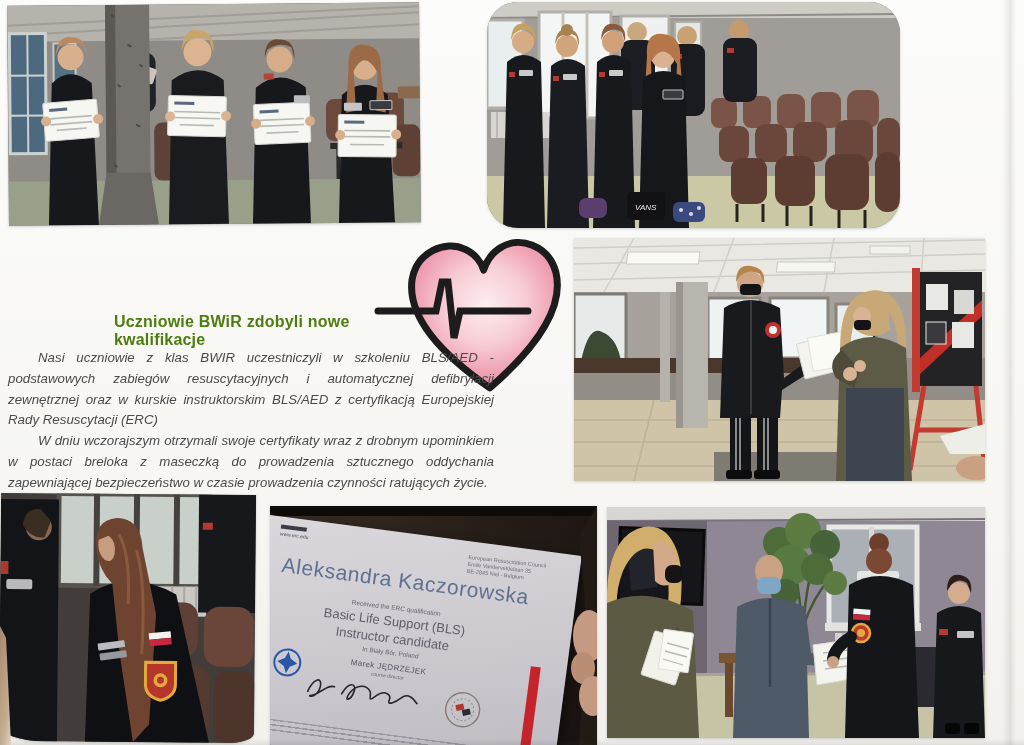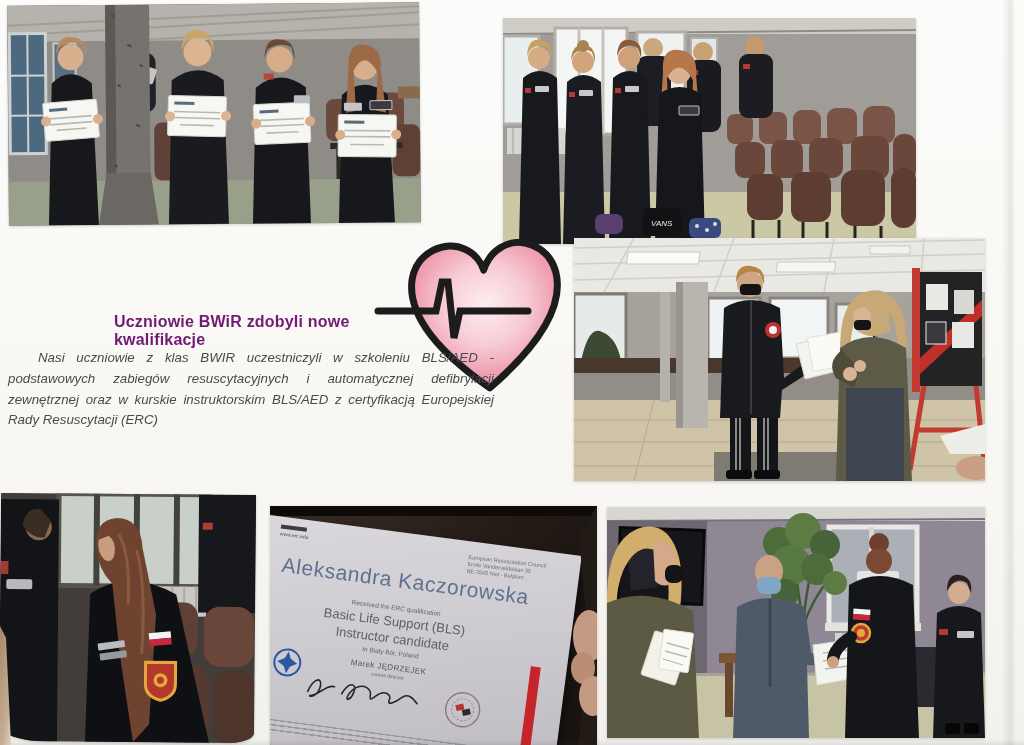--- a/index.html
+++ b/index.html
@@ -8,21 +8,21 @@
     background:linear-gradient(180deg,#fcfcfa 0%,#f7f6f3 70%,#f2f1ed 100%);
     font-family:"Liberation Sans",sans-serif;
   }
   .photo{
     position:absolute;overflow:hidden;background:#8a8784;
     box-shadow:0 1px 3px rgba(0,0,0,.18);
   }
   .photo svg{display:block;width:100%;height:100%;}
   #page-title{
     position:absolute;left:114px;top:302px;width:300px;
-    font-size:16px;font-weight:bold;color:#701a75;letter-spacing:.2px;z-index:3;
+    font-size:16px;font-weight:bold;color:#4d7c0f;letter-spacing:.2px;z-index:3;
   }
   #article-body{
     position:absolute;left:8px;top:348px;width:486px;z-index:3;
     font-size:13.3px;line-height:20.8px;color:#4a4a4c;text-align:justify;
   }
   #article-body p{margin:0;text-indent:30px;font-style:italic;}
   #heart-art{position:absolute;left:398px;top:230px;width:176px;height:170px;z-index:1;}
   #ekg-art{position:absolute;left:370px;top:272px;width:180px;height:76px;z-index:2;}
   
   #photo-cert{background:linear-gradient(110deg,#3a2f27 0%,#251d17 55%,#171210 100%);}
@@ -130,21 +130,21 @@
         <rect x="362" y="98" width="22" height="9" rx="1" fill="#3a3b40" stroke="#c5c5c8"></rect>
       <rect x="330" y="112" width="58" height="42" rx="2" fill="#f6f6f2" stroke="#d8d8d2" transform="rotate(1 359 133)"></rect>
       <rect x="336" y="118" width="20" height="3" fill="#5a6a7e" transform="rotate(1 359 133)"></rect>
       <path d="M336,128 H382 M336,134 H382 M342,142 H376" stroke="#b9b9b4" stroke-width="1.6" transform="rotate(1 359 133)"></path>
       <circle cx="332" cy="132" r="5" fill="#d9ae8a"></circle>
         <circle cx="388" cy="132" r="5" fill="#d9ae8a"></circle>
     </g>
   </svg>
 </figure>
 
-<figure class="photo" id="photo-lineup" style="left:487px;top:2px;width:413px;height:226px;margin:16px;">
+<figure class="photo" id="photo-lineup" style="left:487px;top:2px;width:413px;height:226px;margin:0;border-radius:31px;">
   <svg viewBox="0 0 413 226">
     <rect width="413" height="226" fill="#a09c98"></rect>
     <rect width="413" height="16" fill="#cfccc6"></rect>
     <line x1="0" y1="16" x2="413" y2="12" stroke="#8f8b86" stroke-width="2"></line>
     <g>
       <rect x="0" y="18" width="36" height="88" fill="#e9efef" stroke="#b2afa9" stroke-width="3"></rect>
       <rect x="52" y="10" width="72" height="106" fill="#f3f6f4" stroke="#b2afa9" stroke-width="3"></rect>
       <path d="M76,10 V116 M100,10 V116" stroke="#c6c3bd" stroke-width="3"></path>
       <rect x="134" y="14" width="48" height="88" fill="#eef1ef" stroke="#b2afa9" stroke-width="3"></rect>
       <rect x="188" y="20" width="26" height="72" fill="#e2e8e7" stroke="#b2afa9" stroke-width="2"></rect>
@@ -239,20 +239,21 @@
 </div>
 <div id="ekg-art">
   <svg viewBox="0 0 180 76">
     <path d="M8,39 H66 L72,10 L78,10 L84,66 L90,39 H158" fill="none" stroke="#1c1c1c" stroke-width="7" stroke-linejoin="miter" stroke-linecap="round"></path>
   </svg>
 </div>
 
 <h1 id="page-title">Uczniowie BWiR zdobyli nowe kwalifikacje</h1>
 <div id="article-body">
   <p>Nasi uczniowie z klas BWIR uczestniczyli w szkoleniu BLS/AED - podstawowych zabiegów resuscytacyjnych i automatycznej defibrylacji zewnętrznej oraz w kurskie instruktorskim BLS/AED z certyfikacją Europejskiej Rady Resuscytacji (ERC)</p>
+  <p>W dniu wczorajszym otrzymali swoje certyfikaty wraz z drobnym upominkiem w postaci breloka z maseczką do prowadzenia sztucznego oddychania zapewniającej bezpieczeństwo w czasie prowadzenia czynności ratujących życie.</p>
 </div>
 
 <figure class="photo" id="photo-handover" style="left:574px;top:238px;width:411px;height:243px;margin:0;">
   <svg viewBox="0 0 411 243">
     <rect width="411" height="243" fill="#a8a29c"></rect>
     <g>
       <rect width="411" height="54" fill="#e9e8e3"></rect>
       <path d="M0,10 L411,2 M0,26 L411,16 M0,42 L411,32 M60,0 L30,54 M160,0 L140,54 M260,0 L250,54 M350,0 L346,54" stroke="#cfceca" stroke-width="1.5" fill="none"></path>
       <rect x="56" y="14" width="72" height="12" fill="#fbfbf6" stroke="#c9c9c3" transform="skewX(-8)"></rect>
       <rect x="206" y="24" width="58" height="10" fill="#f6f6f1" stroke="#c9c9c3" transform="skewX(-6)"></rect>

